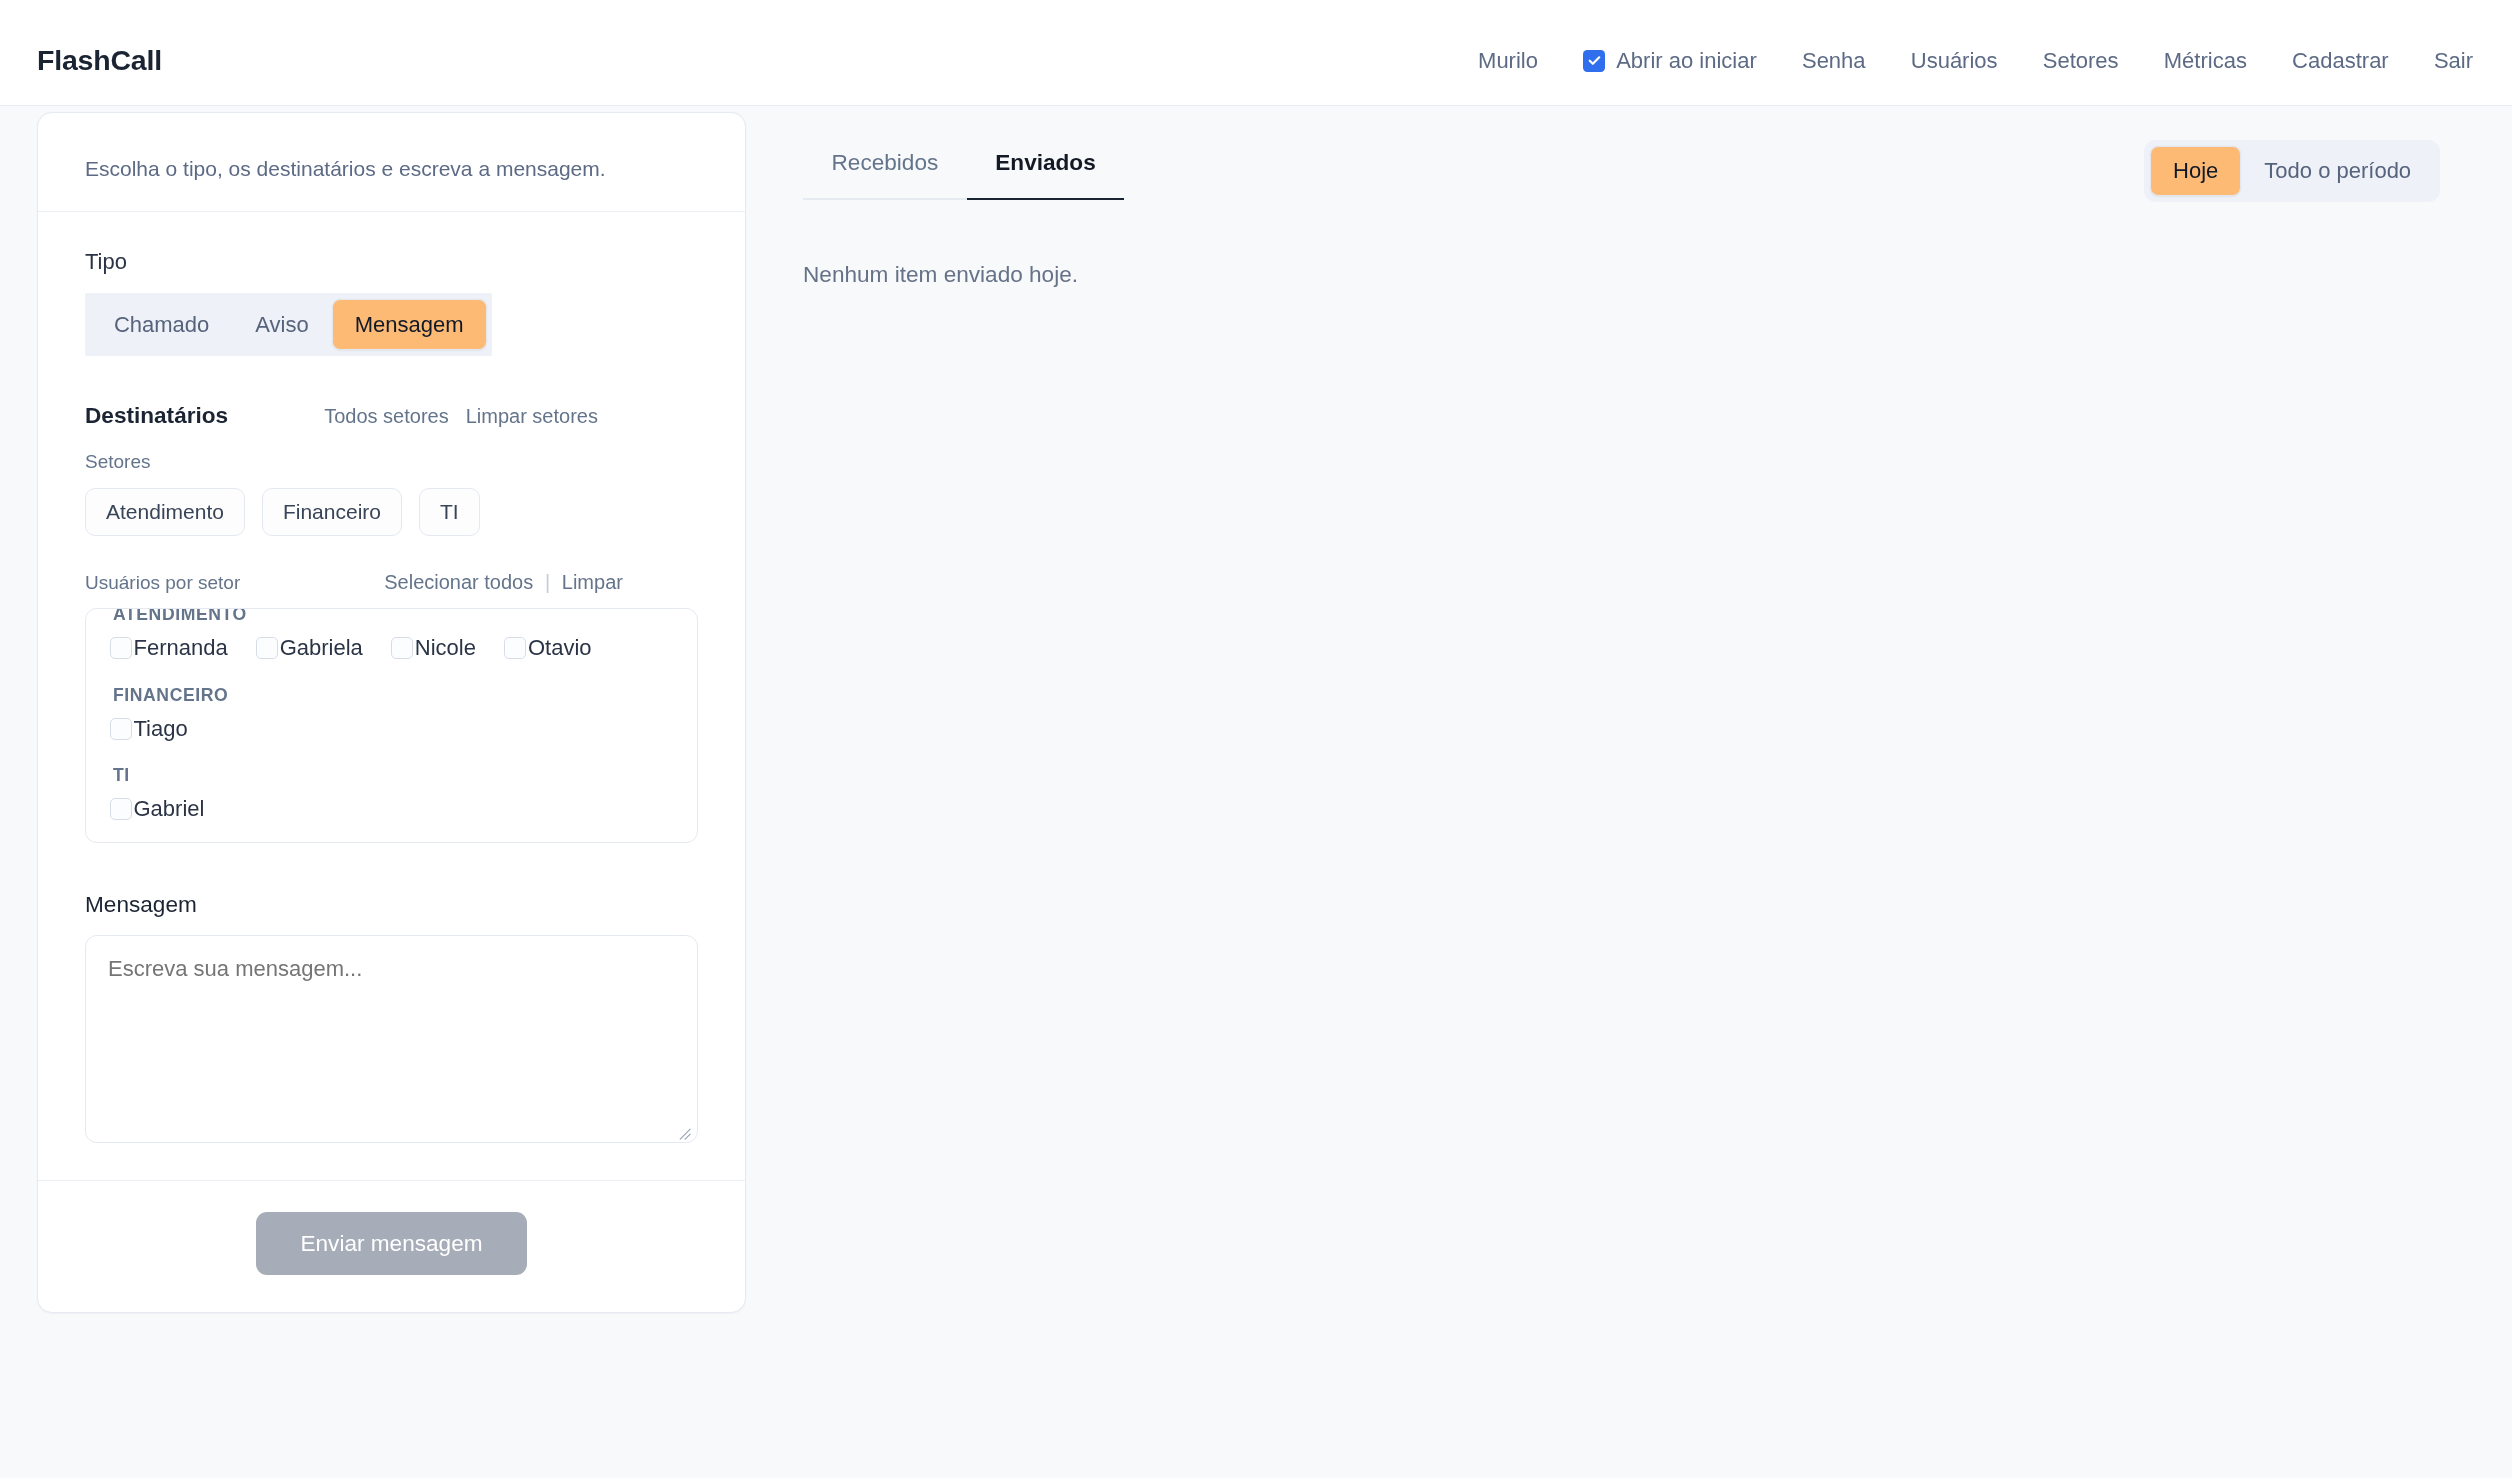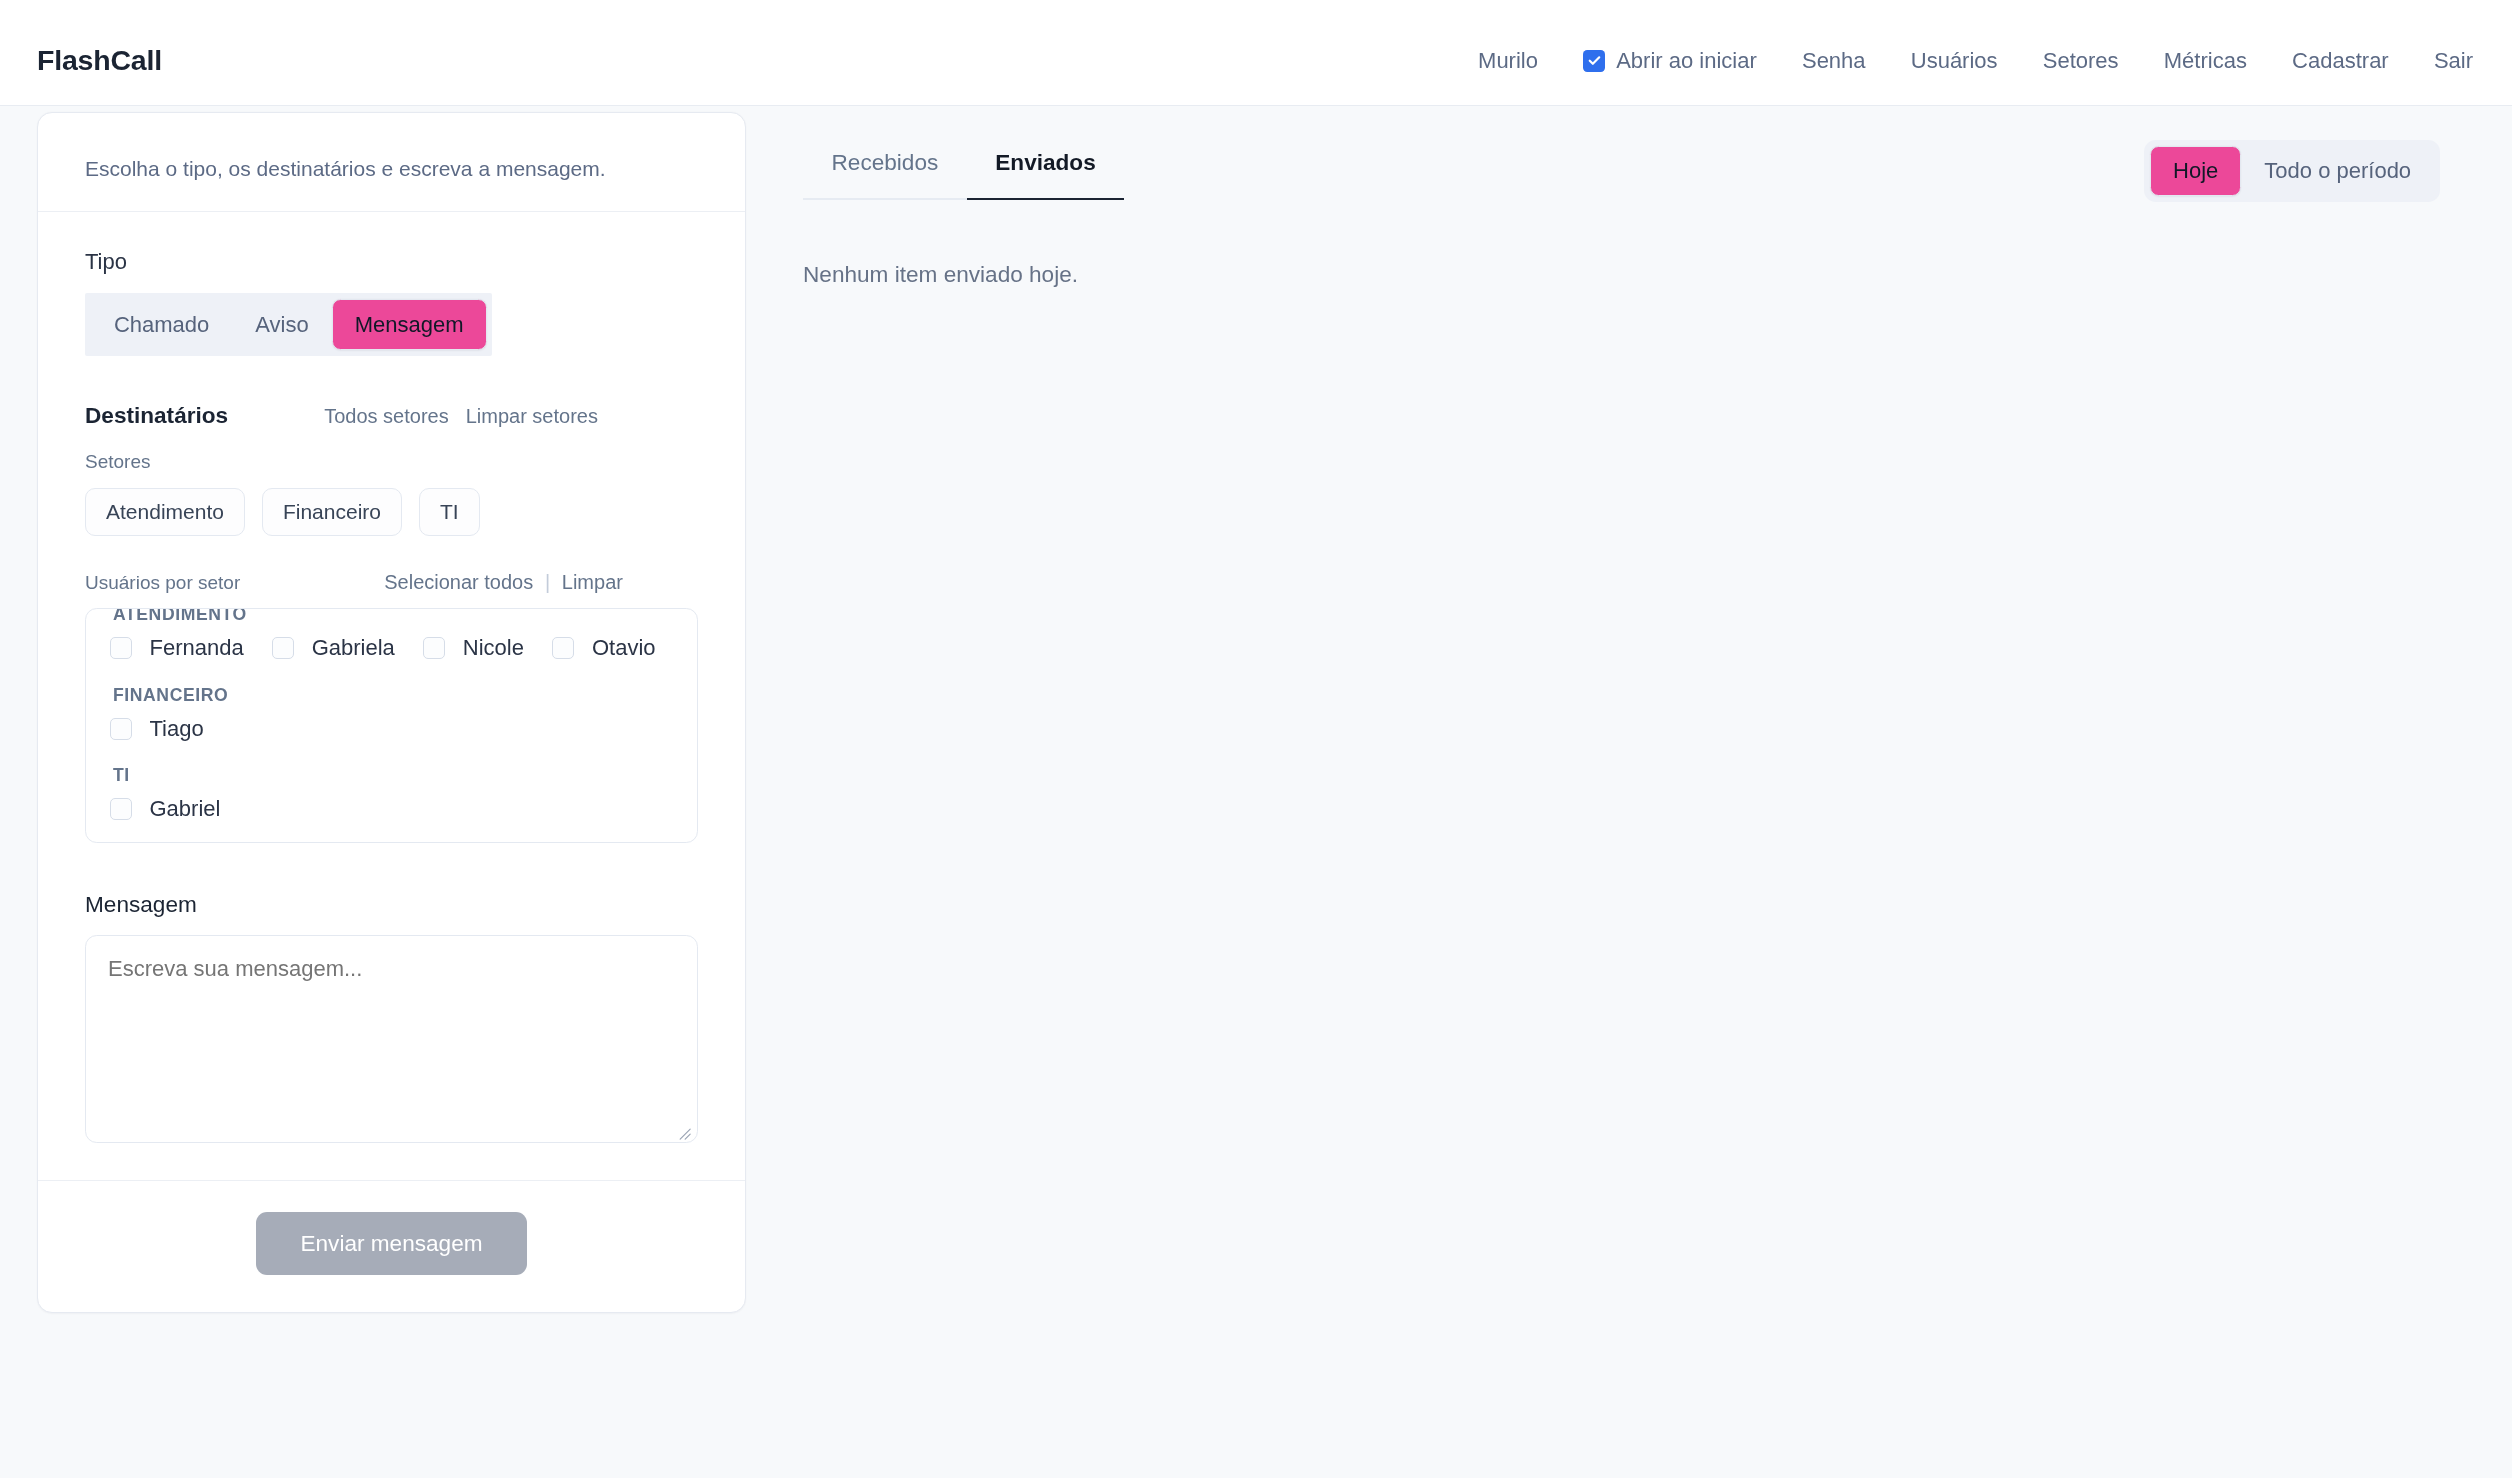--- a/index.html
+++ b/index.html
@@ -114,21 +114,21 @@
   .seg-item {
     font-size: 22px;
     color: #56637c;
     padding: 11.7px 22px;
     border-radius: 8.4px;
     cursor: pointer;
     white-space: nowrap;
     border: 0.8px solid transparent;
   }
   .seg-item.active {
-    background: #ec4899;
+    background: #fdba74;
     color: #111827;
     border: 0.8px solid #e3e8f0;
     box-shadow: 0 0.8px 1.7px rgba(16,24,40,0.06);
   }
 
   
   .section-row {
     display: flex;
     align-items: center;
     margin-top: 47px;
@@ -201,21 +201,21 @@
   }
   .user-row {
     display: flex;
     align-items: center;
     gap: 28px;
     flex-wrap: wrap;
   }
   .user-item {
     display: flex;
     align-items: center;
-    gap: 18px;
+    gap: 2px;
     cursor: pointer;
   }
   .cb {
     width: 22px; height: 22px;
     border: 0.8px solid #d6dde8;
     border-radius: 5px;
     background: #fcfdfe;
     flex: none;
   }
   .user-name {

